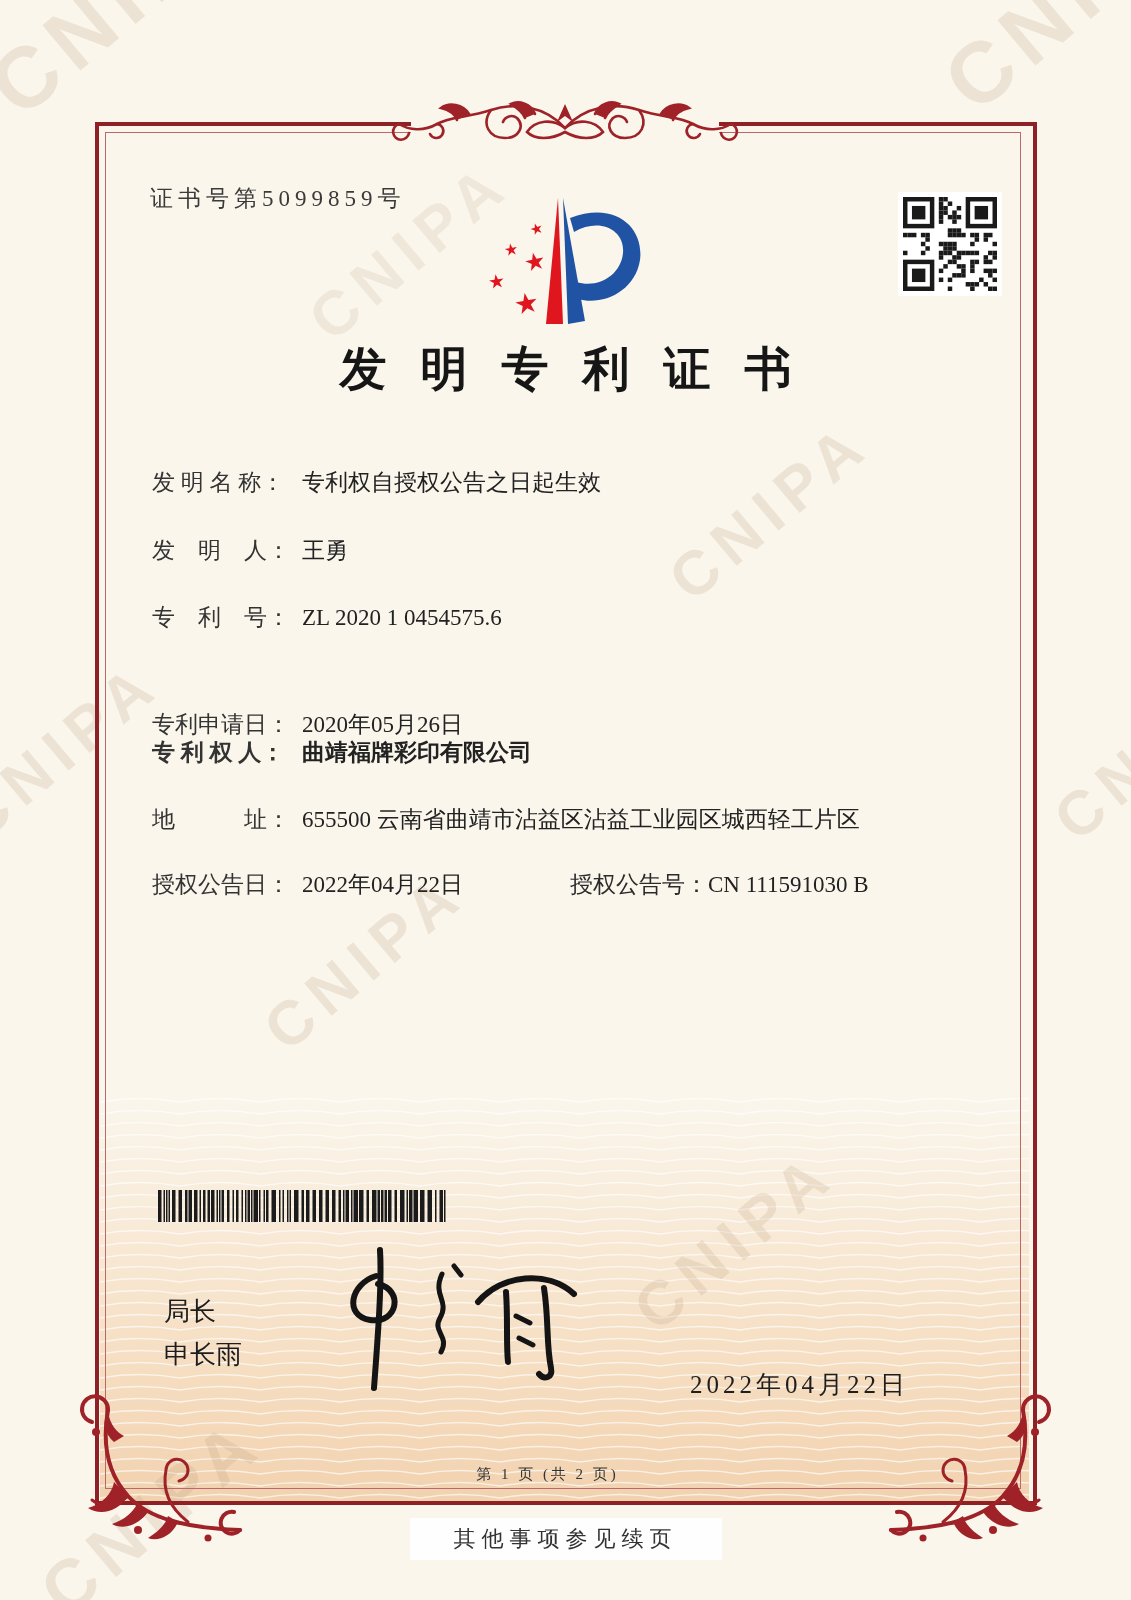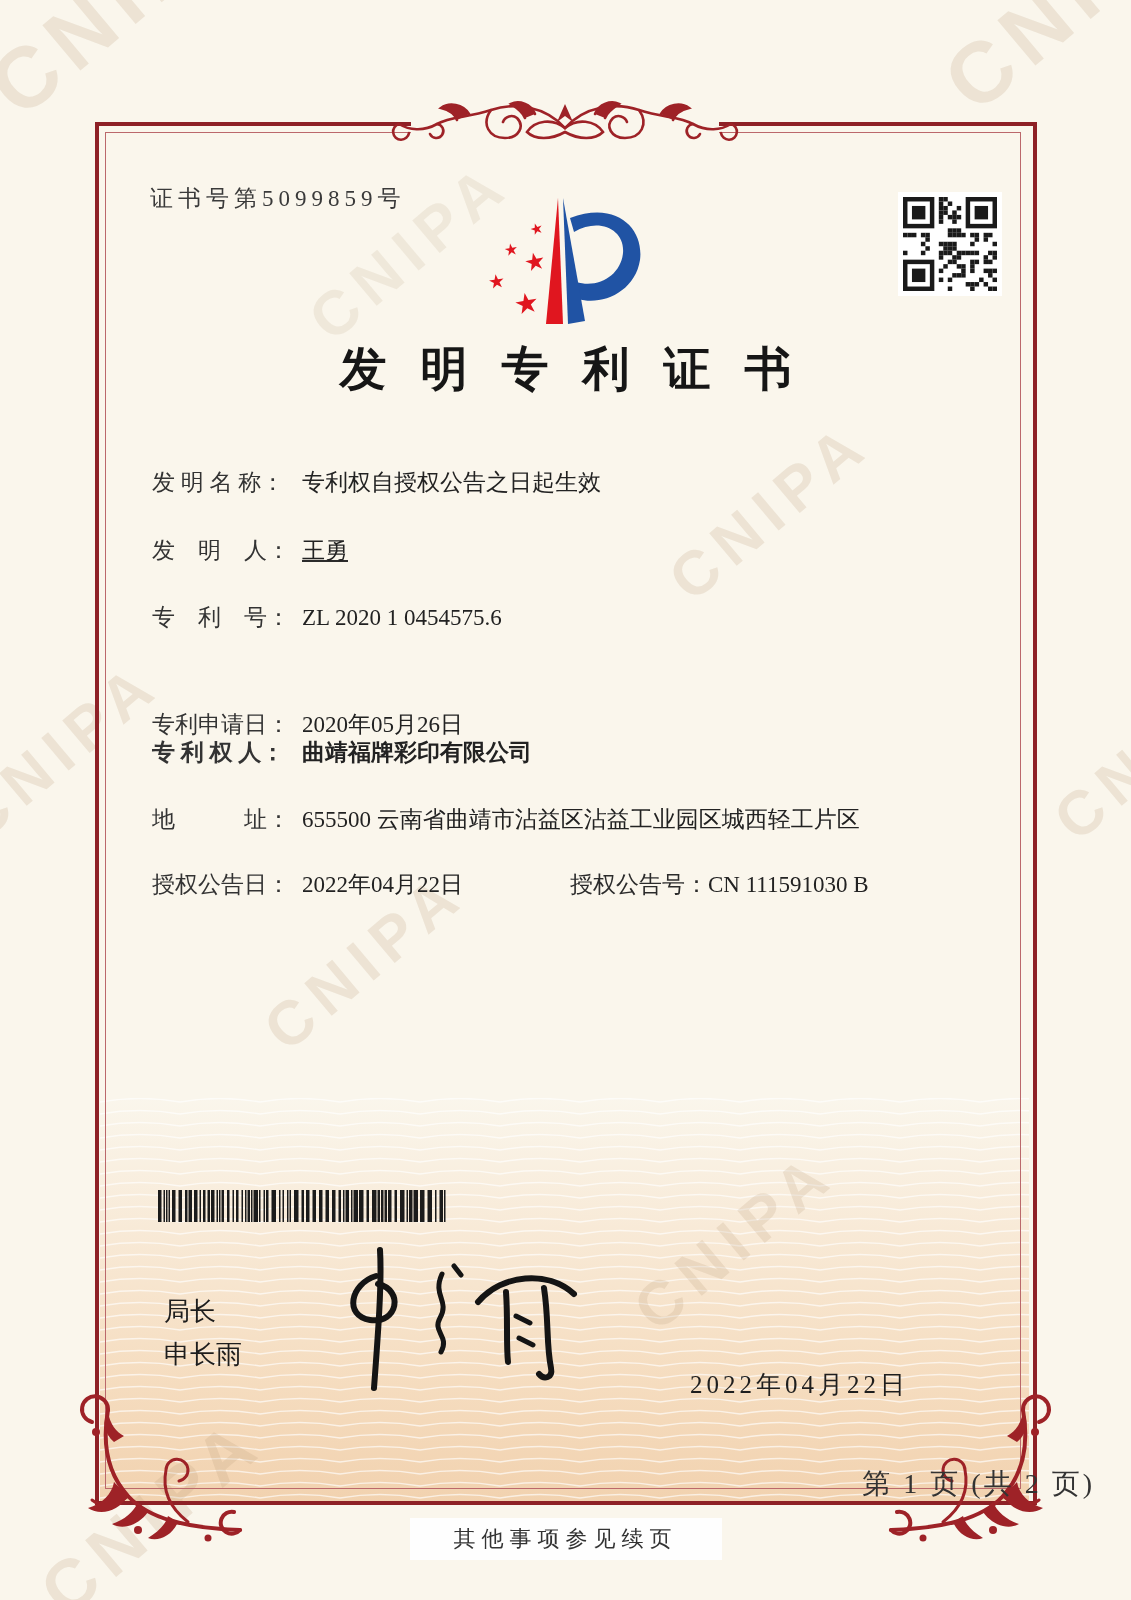--- a/index.html
+++ b/index.html
@@ -35,21 +35,21 @@
   .paras{position:absolute;left:150px;top:918px;width:848px;font-size:23.5px;line-height:43px;
          text-align:justify;color:#222;}
   .paras p{margin:0 0 6px 0;text-indent:2em;}
   .barcode{position:absolute;left:158px;top:1190px;}
   .director-title{position:absolute;left:164px;top:1294px;font-size:26px;
         font-family:"Liberation Sans","DejaVu Sans",sans-serif;font-weight:500;color:#1d1d1d;}
   .director-name{position:absolute;left:164px;top:1337px;font-size:26px;
         font-family:Liberation Mono, monospace;font-weight:500;color:#1d1d1d;}
   .sig{position:absolute;left:330px;top:1240px;}
   .issue-date{position:absolute;left:690px;top:1368px;font-size:25px;letter-spacing:4px;color:#1e1e1e;}
-  .page-ind{position:absolute;left:0;top:1465px;width:1095px;text-align:right;font-size:28px;
+  .page-ind{position:absolute;left:0;top:1465px;width:1095px;text-align:center;font-size:15px;
             letter-spacing:3px;color:#333;}
   .foot-note{position:absolute;left:0;top:1518px;width:1131px;text-align:center;}
   .foot-note span{display:inline-block;background:#fefefe;padding:6px 44px;font-size:22px;
             letter-spacing:6px;color:#333;}
 </style>
 </head>
 <body>
 
 <div class="page">
 
@@ -282,21 +282,21 @@
           <rect x="4.476190476190476" y="67.14285714285714" width="22.38095238095238" height="22.38095238095238" fill="#ffffff"></rect>
           <rect x="8.952380952380953" y="71.61904761904762" width="13.428571428571429" height="13.428571428571429" fill="#1a1a1a"></rect>
         </svg>
     </div>
 
     <div class="title">发明专利证书</div>
 
     <div class="frow" style="top:467px;">
       <span class="lbl">发 明 名 称：</span><span class="val">专利权自授权公告之日起生效</span>
     </div>
-    <div class="frow" style="top:535px;text-decoration:underline;">
+    <div class="frow" style="top:535px;">
       <span class="lbl">发　明　人：</span><span class="val">王勇</span>
     </div>
     <div class="frow" style="top:602px;">
       <span class="lbl">专　利　号：</span><span class="val">ZL 2020 1 0454575.6</span>
     </div>
     <div class="frow" style="top:693px;margin-top:16px;">
       <span class="lbl">专利申请日：</span><span class="val">2020年05月26日</span>
     </div>
     <div class="frow" style="top:737px;font-weight:bold;">
       <span class="lbl">专 利 权 人：</span><span class="val">曲靖福牌彩印有限公司</span>

